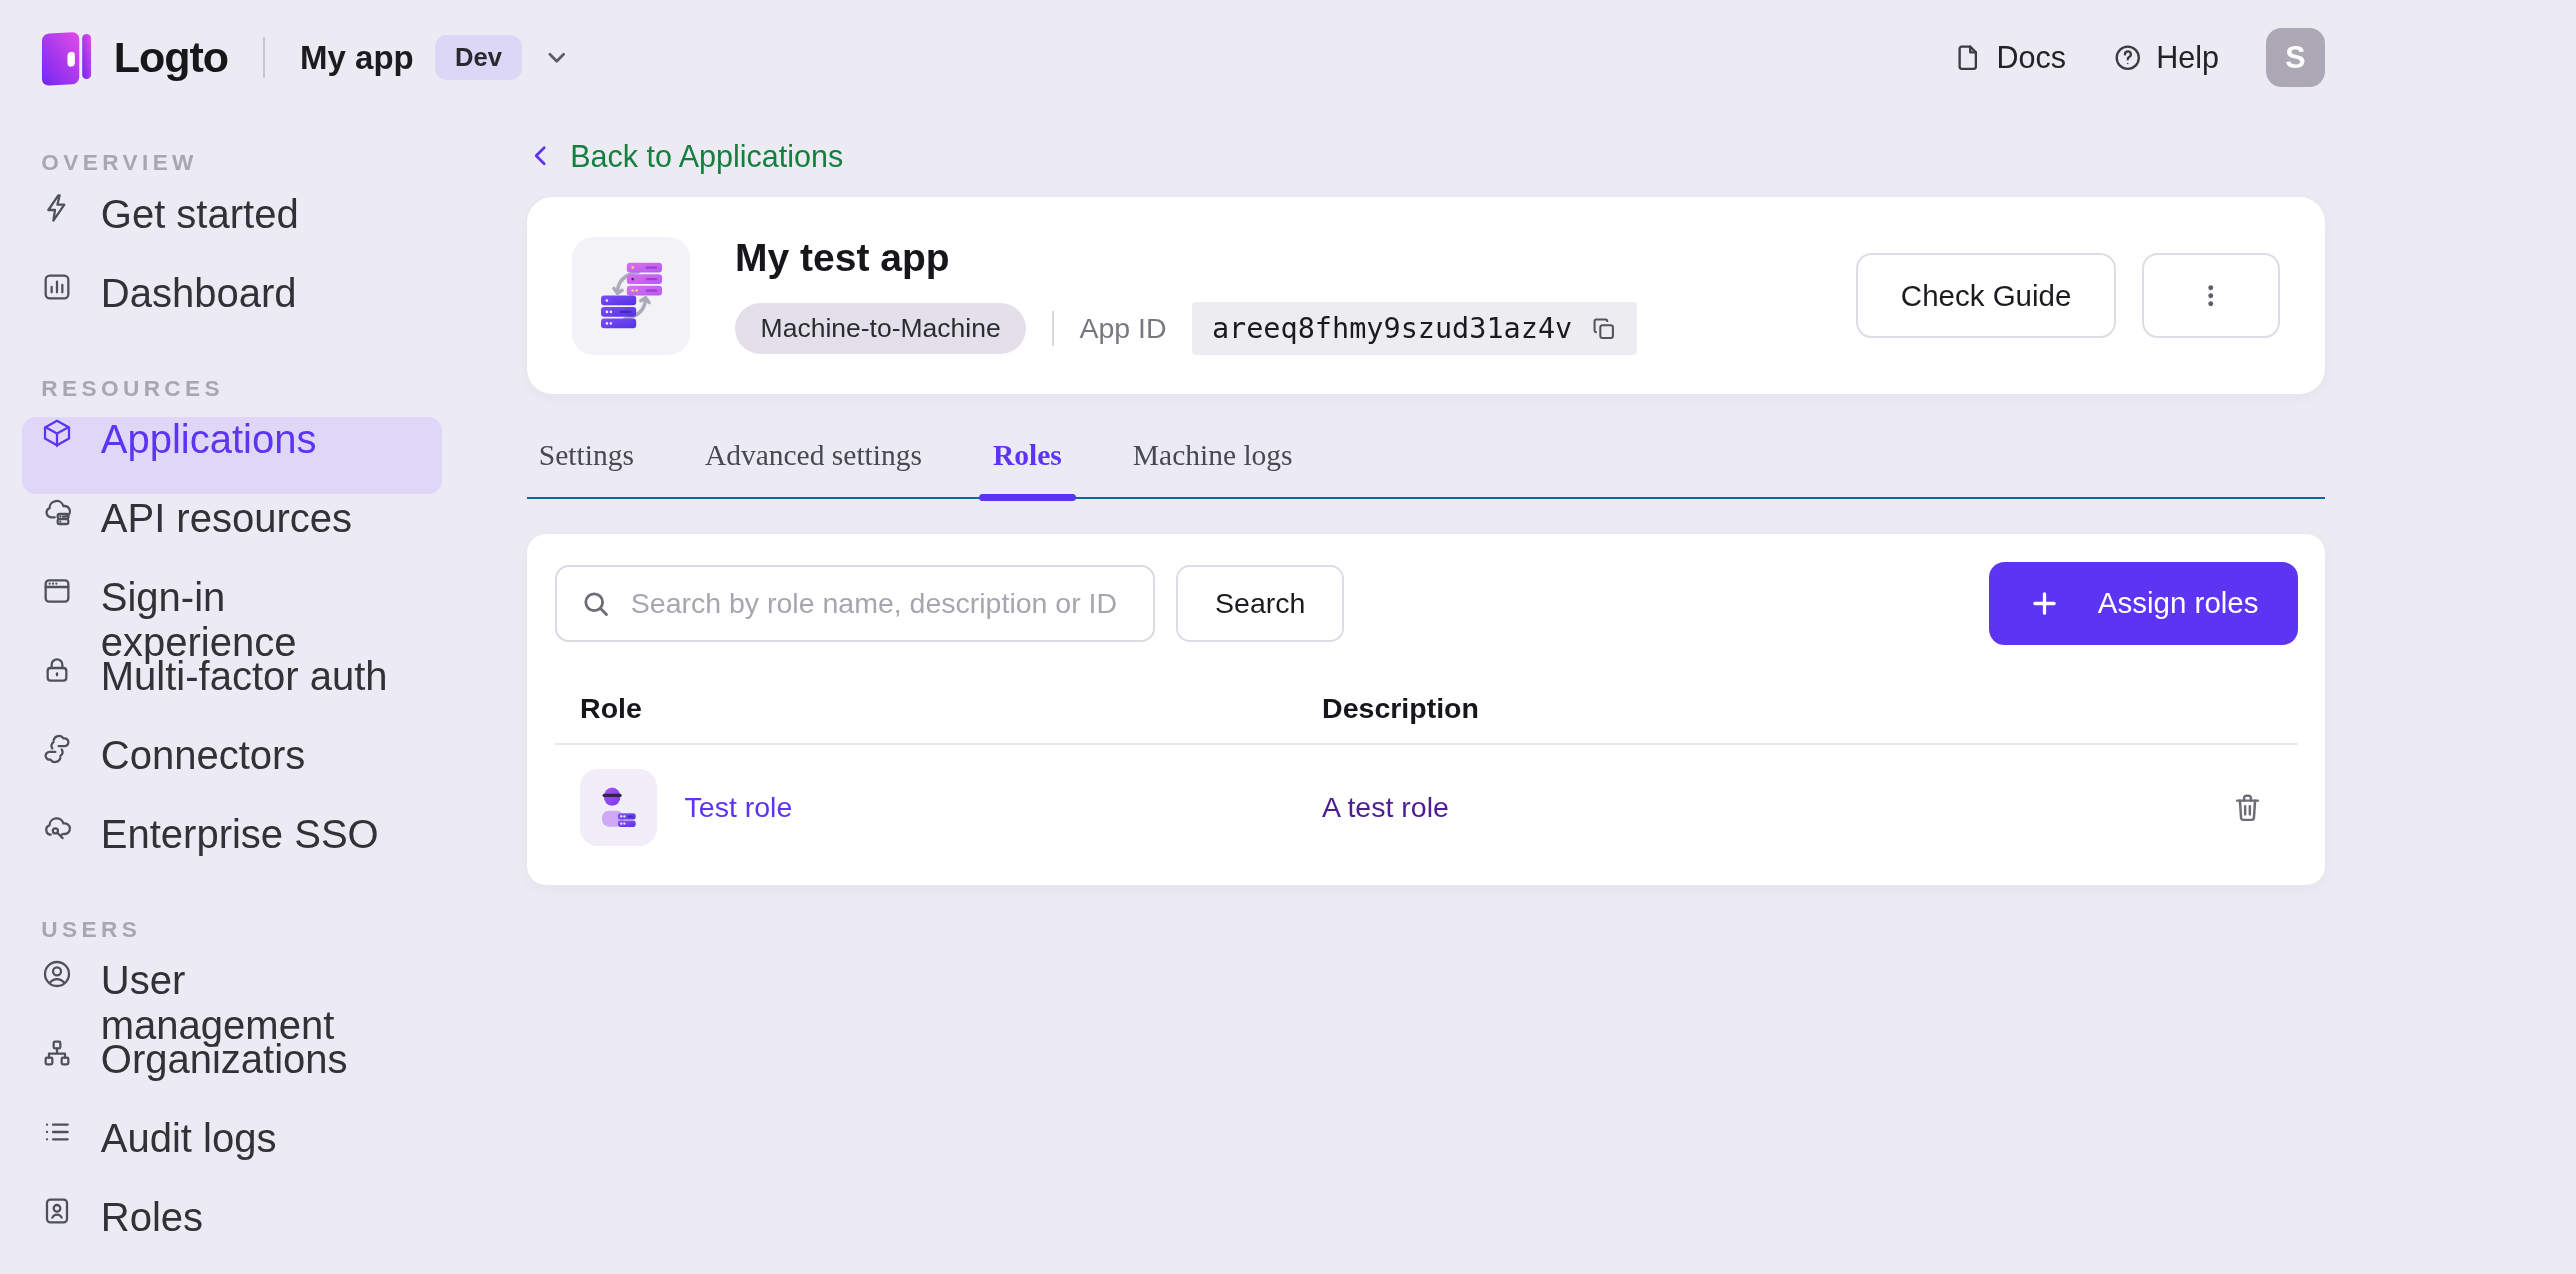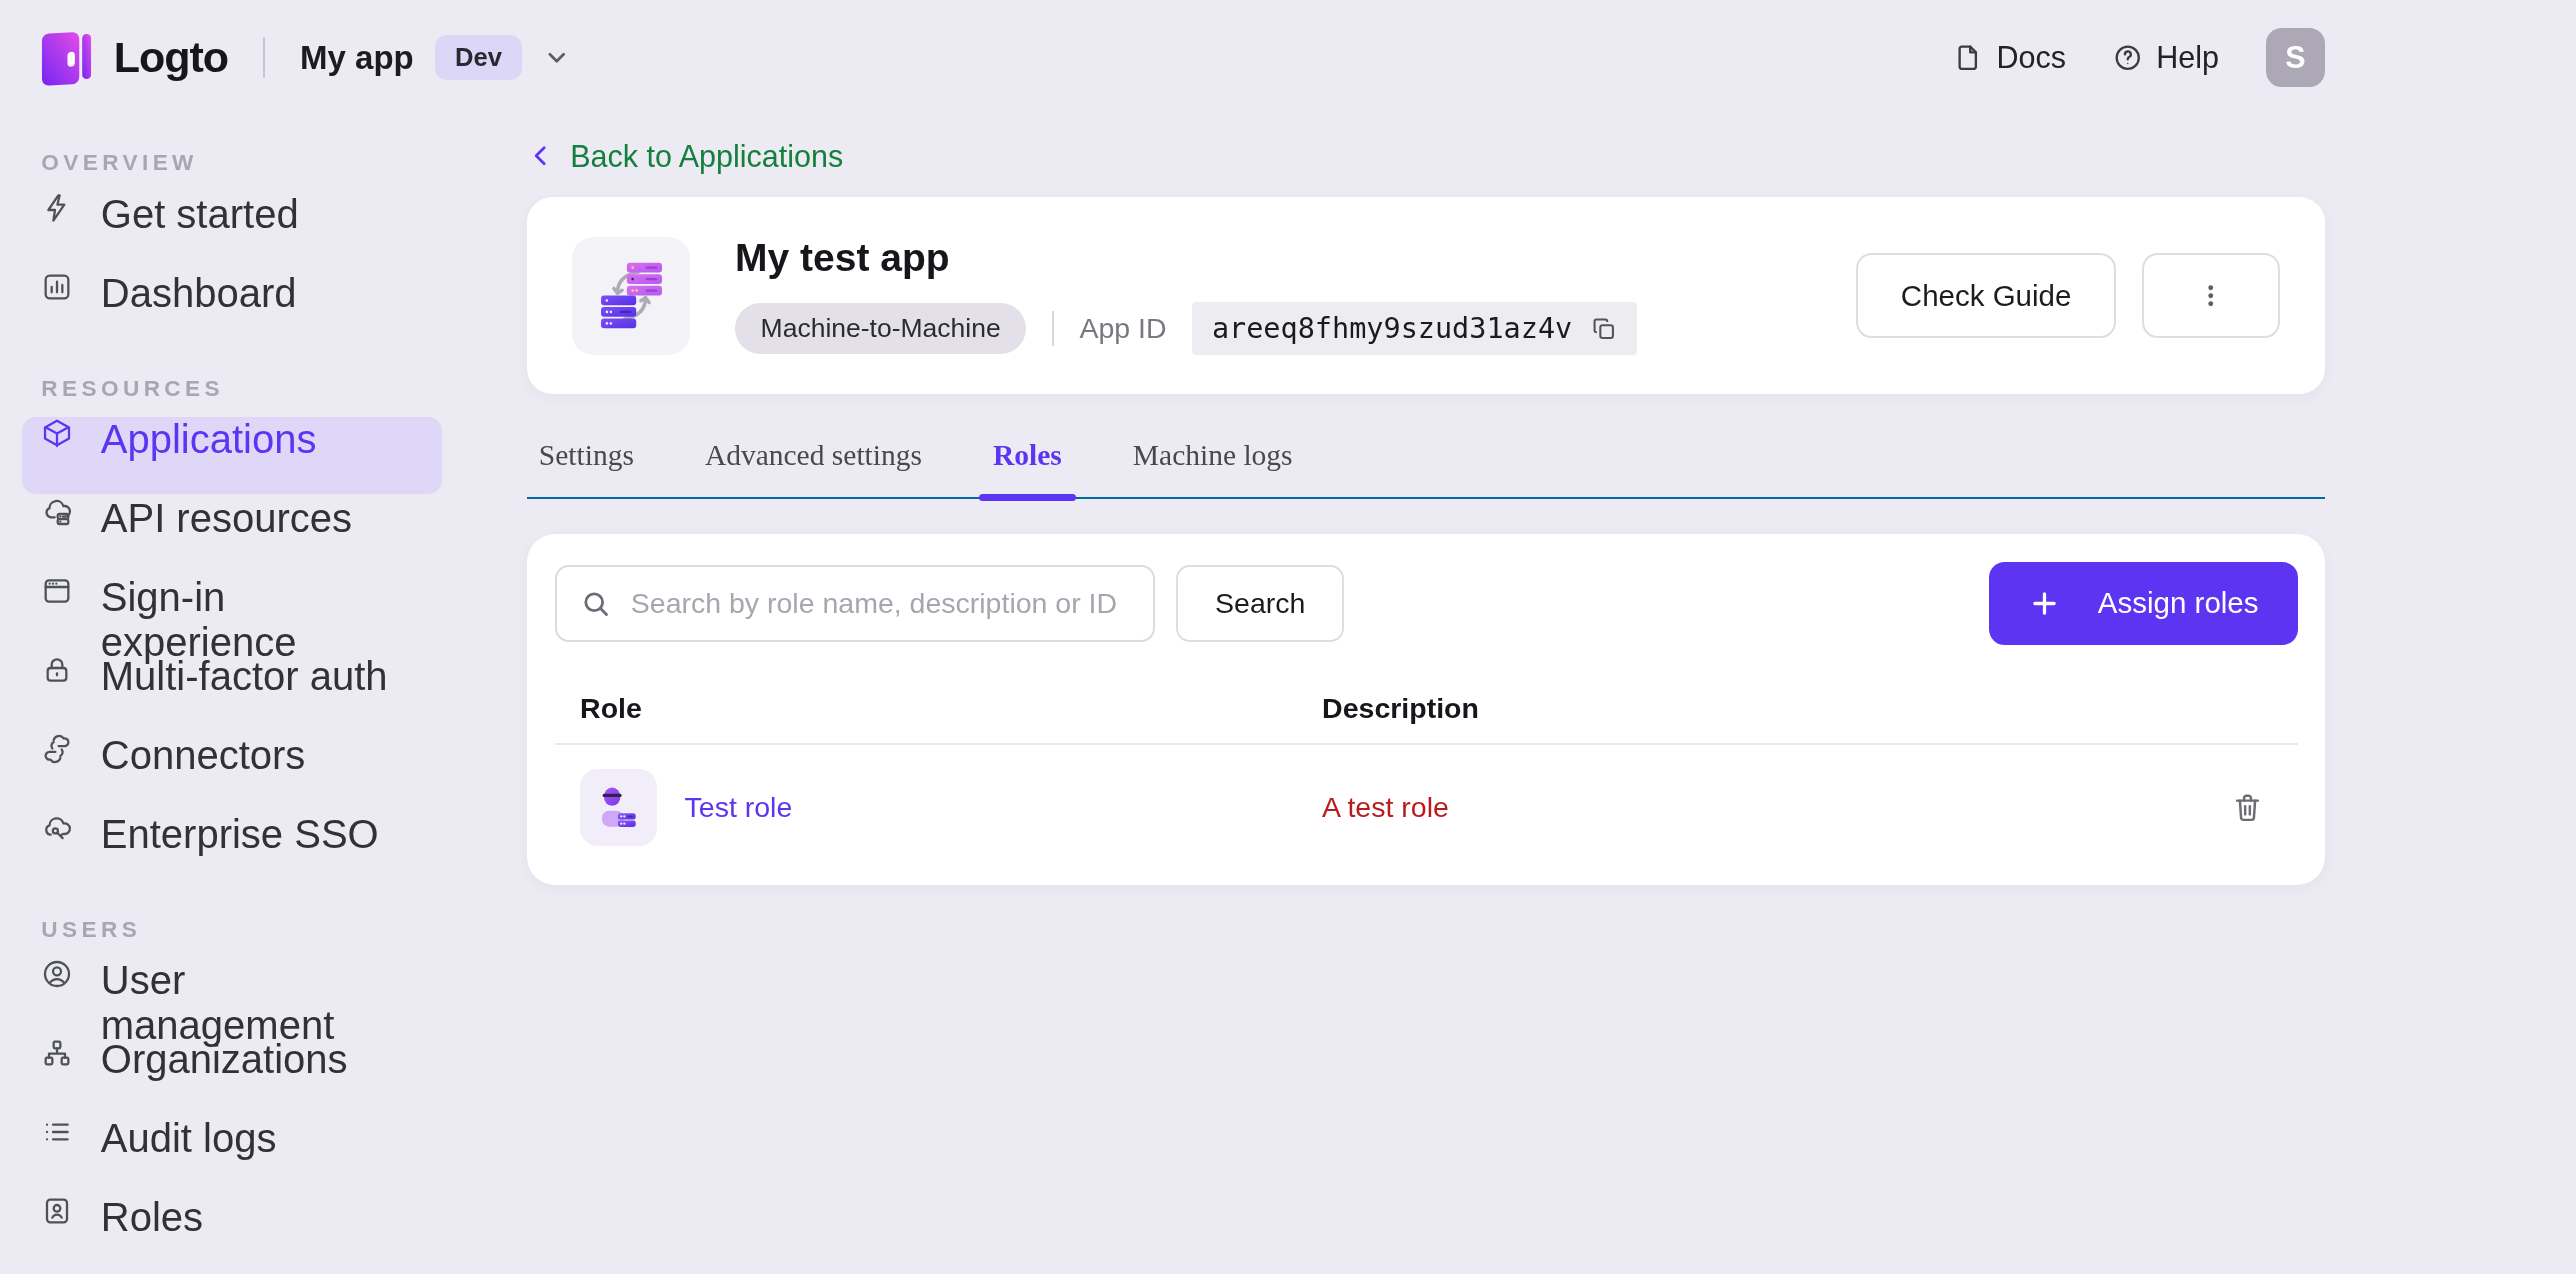--- a/index.html
+++ b/index.html
@@ -47,37 +47,37 @@
   .copy-btn svg { width:27.5px; height:27.5px; stroke:#55525C; fill:none; stroke-width:1.8; stroke-linejoin:round; }
   .header-actions { margin-left:auto; display:flex; gap:25.6px; }
   .btn-outline { height:85px; border-radius:15.7px; border:2px solid #DEDCE4; background:#fff; font-size:29.5px; font-weight:500; color:#1C1B20; padding:0 43px; font-family:Liberation Sans, sans-serif; cursor:pointer; }
   .btn-kebab { width:138px; height:85px; border-radius:15.7px; border:2px solid #DEDCE4; background:#fff; cursor:pointer; display:flex; align-items:center; justify-content:center; }
 
   .tabs { display:flex; gap:71px; margin-top:45px; border-bottom:2px solid #0369a1; padding-left:11.8px;font-family:Liberation Serif, serif; }
   .tab { font-size:29.5px; color:#46494F; padding-bottom:25.6px; position:relative; cursor:pointer; }
   .tab.active { color:#5D34F2; font-weight:600; }
   .tab.active::after { content:""; position:absolute; left:-13.8px; right:-13.8px; bottom:-3.9px; height:6.9px; border-radius:3.9px; background:#5D34F2; }
 
-  .panel-card { margin-top:35px; background:#fff; border-radius:28px; padding:27.5px 27.5px 15.7px; box-shadow:0 3.9px 13.8px rgba(42,40,60,0.04); }
+  .panel-card { margin-top:35px; background:#fff; border-radius:19px; padding:27.5px 27.5px 15.7px; box-shadow:0 3.9px 13.8px rgba(42,40,60,0.04); }
   .toolbar { display:flex; align-items:center; }
   .search-box { display:flex; align-items:center; gap:19.7px; width:600px; height:77px; border:2px solid #DBD9E1; border-radius:13.8px; background:#fff; padding:0 23.6px; }
   .search-box svg { width:31px; height:31px; stroke:#6E6B75; fill:none; stroke-width:2.2; stroke-linecap:round; flex:0 0 31px; }
   .search-box input { border:none; outline:none; font-size:28.5px; color:#1B1A1F; width:100%; font-family:inherit; background:transparent; }
   .search-box input::placeholder { color:#A8A5AE; }
   .btn-search { height:77px; margin-left:21.6px; border:2px solid #DEDCE4; border-radius:13.8px; background:#fff; font-size:28.5px; font-weight:500; color:#1C1B20; padding:0 37px; font-family:inherit; cursor:pointer; }
   .btn-primary { margin-left:auto; height:83px; background:#5D34F2; color:#fff; border:none; border-radius:15.7px; font-size:29.5px; font-weight:500; display:flex; align-items:center; gap:37px; padding:0 39px; font-family:inherit; cursor:pointer; }
   .btn-primary svg { width:33px; height:33px; stroke:#fff; fill:none; stroke-width:2.4; stroke-linecap:round; }
 
   .thead { display:flex; align-items:center; padding:0 25.6px; height:71px; margin-top:29.5px; font-size:28.5px; font-weight:600; color:#17161A; border-bottom:2px solid #E9E8EE; }
   .col-role { width:742px; flex:0 0 742px; }
   .trow { display:flex; align-items:center; padding:23.6px 25.6px; }
   .role-cell { display:flex; align-items:center; gap:27.5px; width:742px; flex:0 0 742px; }
   .role-tile { width:77px; height:77px; border-radius:17.7px; background:#F1EEF9; display:flex; align-items:center; justify-content:center; flex:0 0 77px; }
   .role-link { color:#5D34F2; font-size:28.5px; font-weight:500; cursor:pointer; text-decoration:none; }
-  .desc-cell { font-size:28.5px; color:#b91c1c; flex:1; }
+  .desc-cell { font-size:28.5px; color:#4c1d95; flex:1; }
   .trash-btn { background:none; border:none; cursor:pointer; display:flex; margin-left:auto; padding:7.9px; }
   .trash-btn svg { width:33px; height:33px; stroke:#6E6B75; fill:none; stroke-width:1.8; stroke-linecap:round; stroke-linejoin:round; }
 
   .icon-24 { width:29.5px; height:29.5px; stroke:#3A3C42; fill:none; stroke-width:1.9; stroke-linecap:round; stroke-linejoin:round; }
   .chev { width:27.5px; height:27.5px; stroke:#5A5D63; fill:none; stroke-width:2.4; stroke-linecap:round; stroke-linejoin:round; }
 </style>
 </head>
 <body>
 
 <div class="app">

